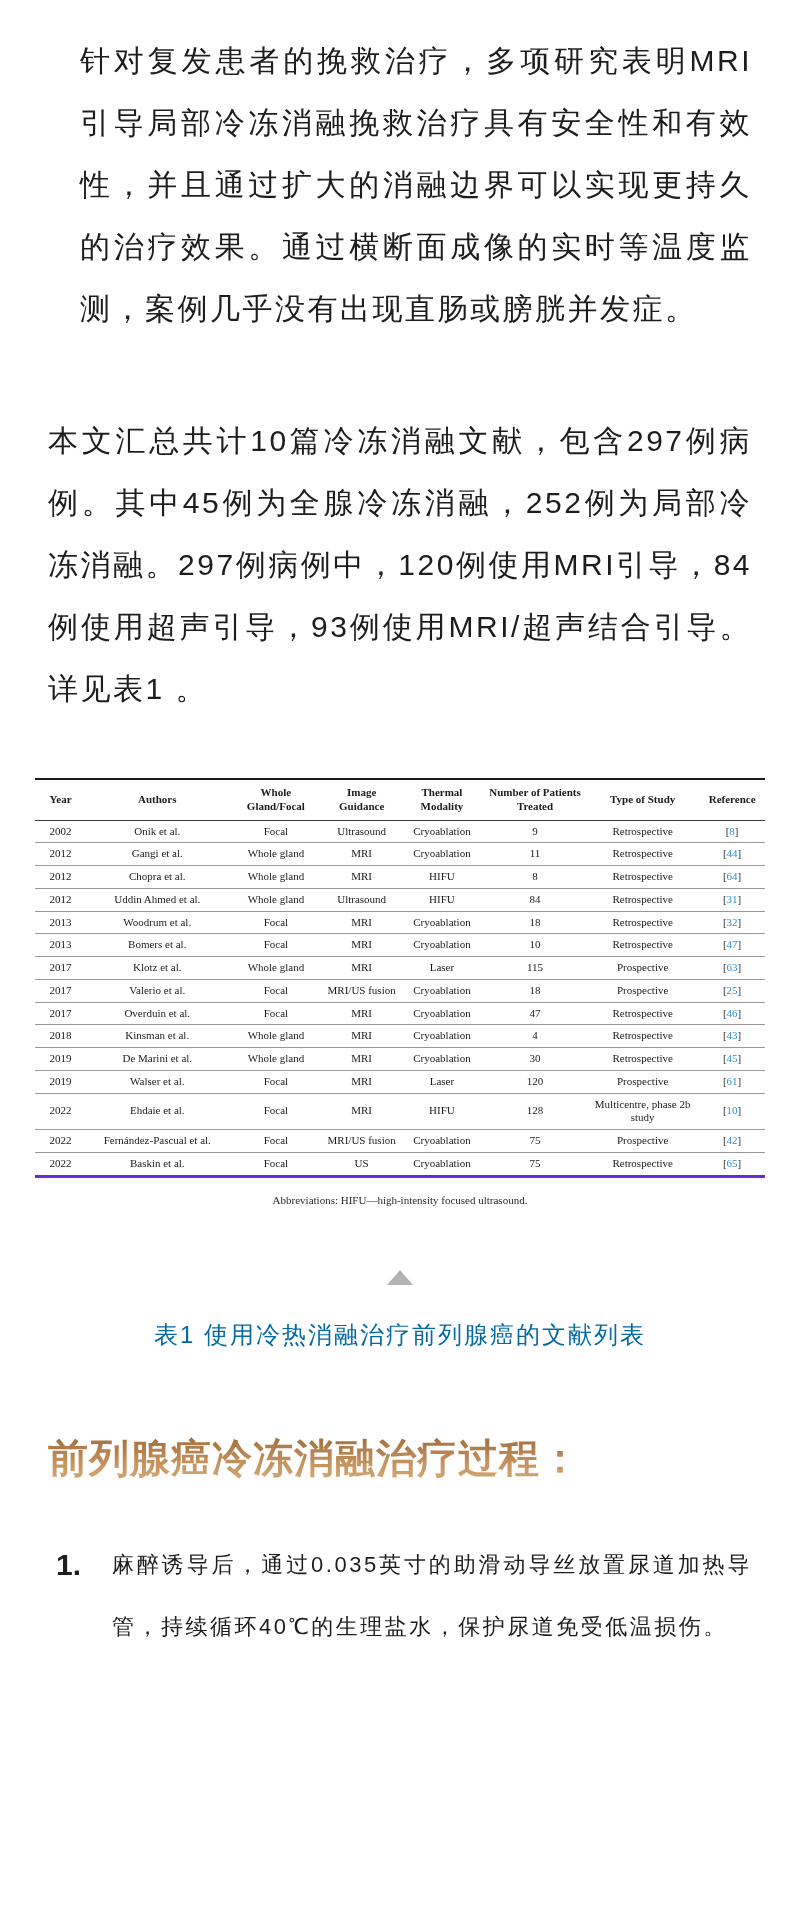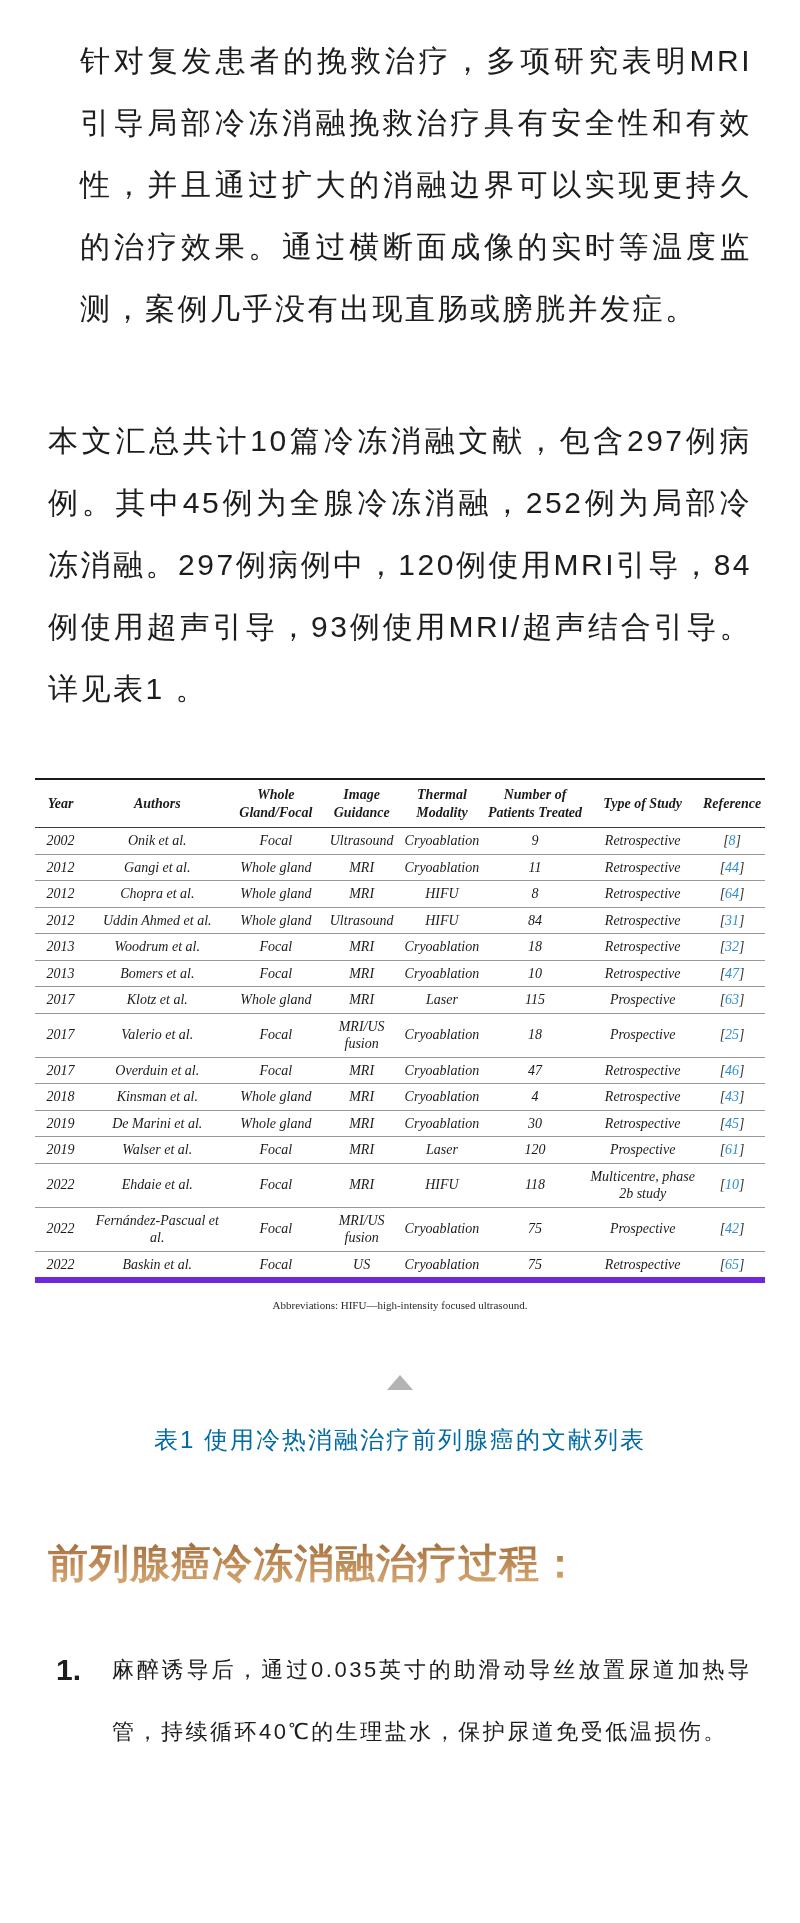--- a/index.html
+++ b/index.html
@@ -27,24 +27,23 @@
 
   
   .table-figure {
     margin: 0 -13px;
     font-family: "Liberation Serif", serif;
   }
   table.lit-table {
     width: 100%;
     border-collapse: collapse;
     border-top: 2px solid #1a1a1a;
-    border-bottom: 6px solid #6d28d9;
-    font-size: 14px;
+    border-bottom: 3px solid #6d28d9;
+    font-size: 11px;
     color: #1b1b1b;
-    font-style: italic;
   }
   table.lit-table th {
     font-weight: bold;
     padding: 6px 2px;
     text-align: center;
     vertical-align: middle;
     border-bottom: 1.5px solid #3d3d3d;
     line-height: 1.25;
   }
   table.lit-table td {
@@ -281,21 +280,21 @@
             <td>120</td>
             <td>Prospective</td>
             <td><span class="ref-bracket">[</span><span class="ref-num">61</span><span class="ref-bracket">]</span></td>
           </tr>
           <tr>
             <td>2022</td>
             <td>Ehdaie et al.</td>
             <td>Focal</td>
             <td>MRI</td>
             <td>HIFU</td>
-            <td>118</td>
+            <td>128</td>
             <td>Multicentre, phase 2b study</td>
             <td><span class="ref-bracket">[</span><span class="ref-num">10</span><span class="ref-bracket">]</span></td>
           </tr>
           <tr>
             <td>2022</td>
             <td>Fernández-Pascual et al.</td>
             <td>Focal</td>
             <td>MRI/US fusion</td>
             <td>Cryoablation</td>
             <td>75</td>

